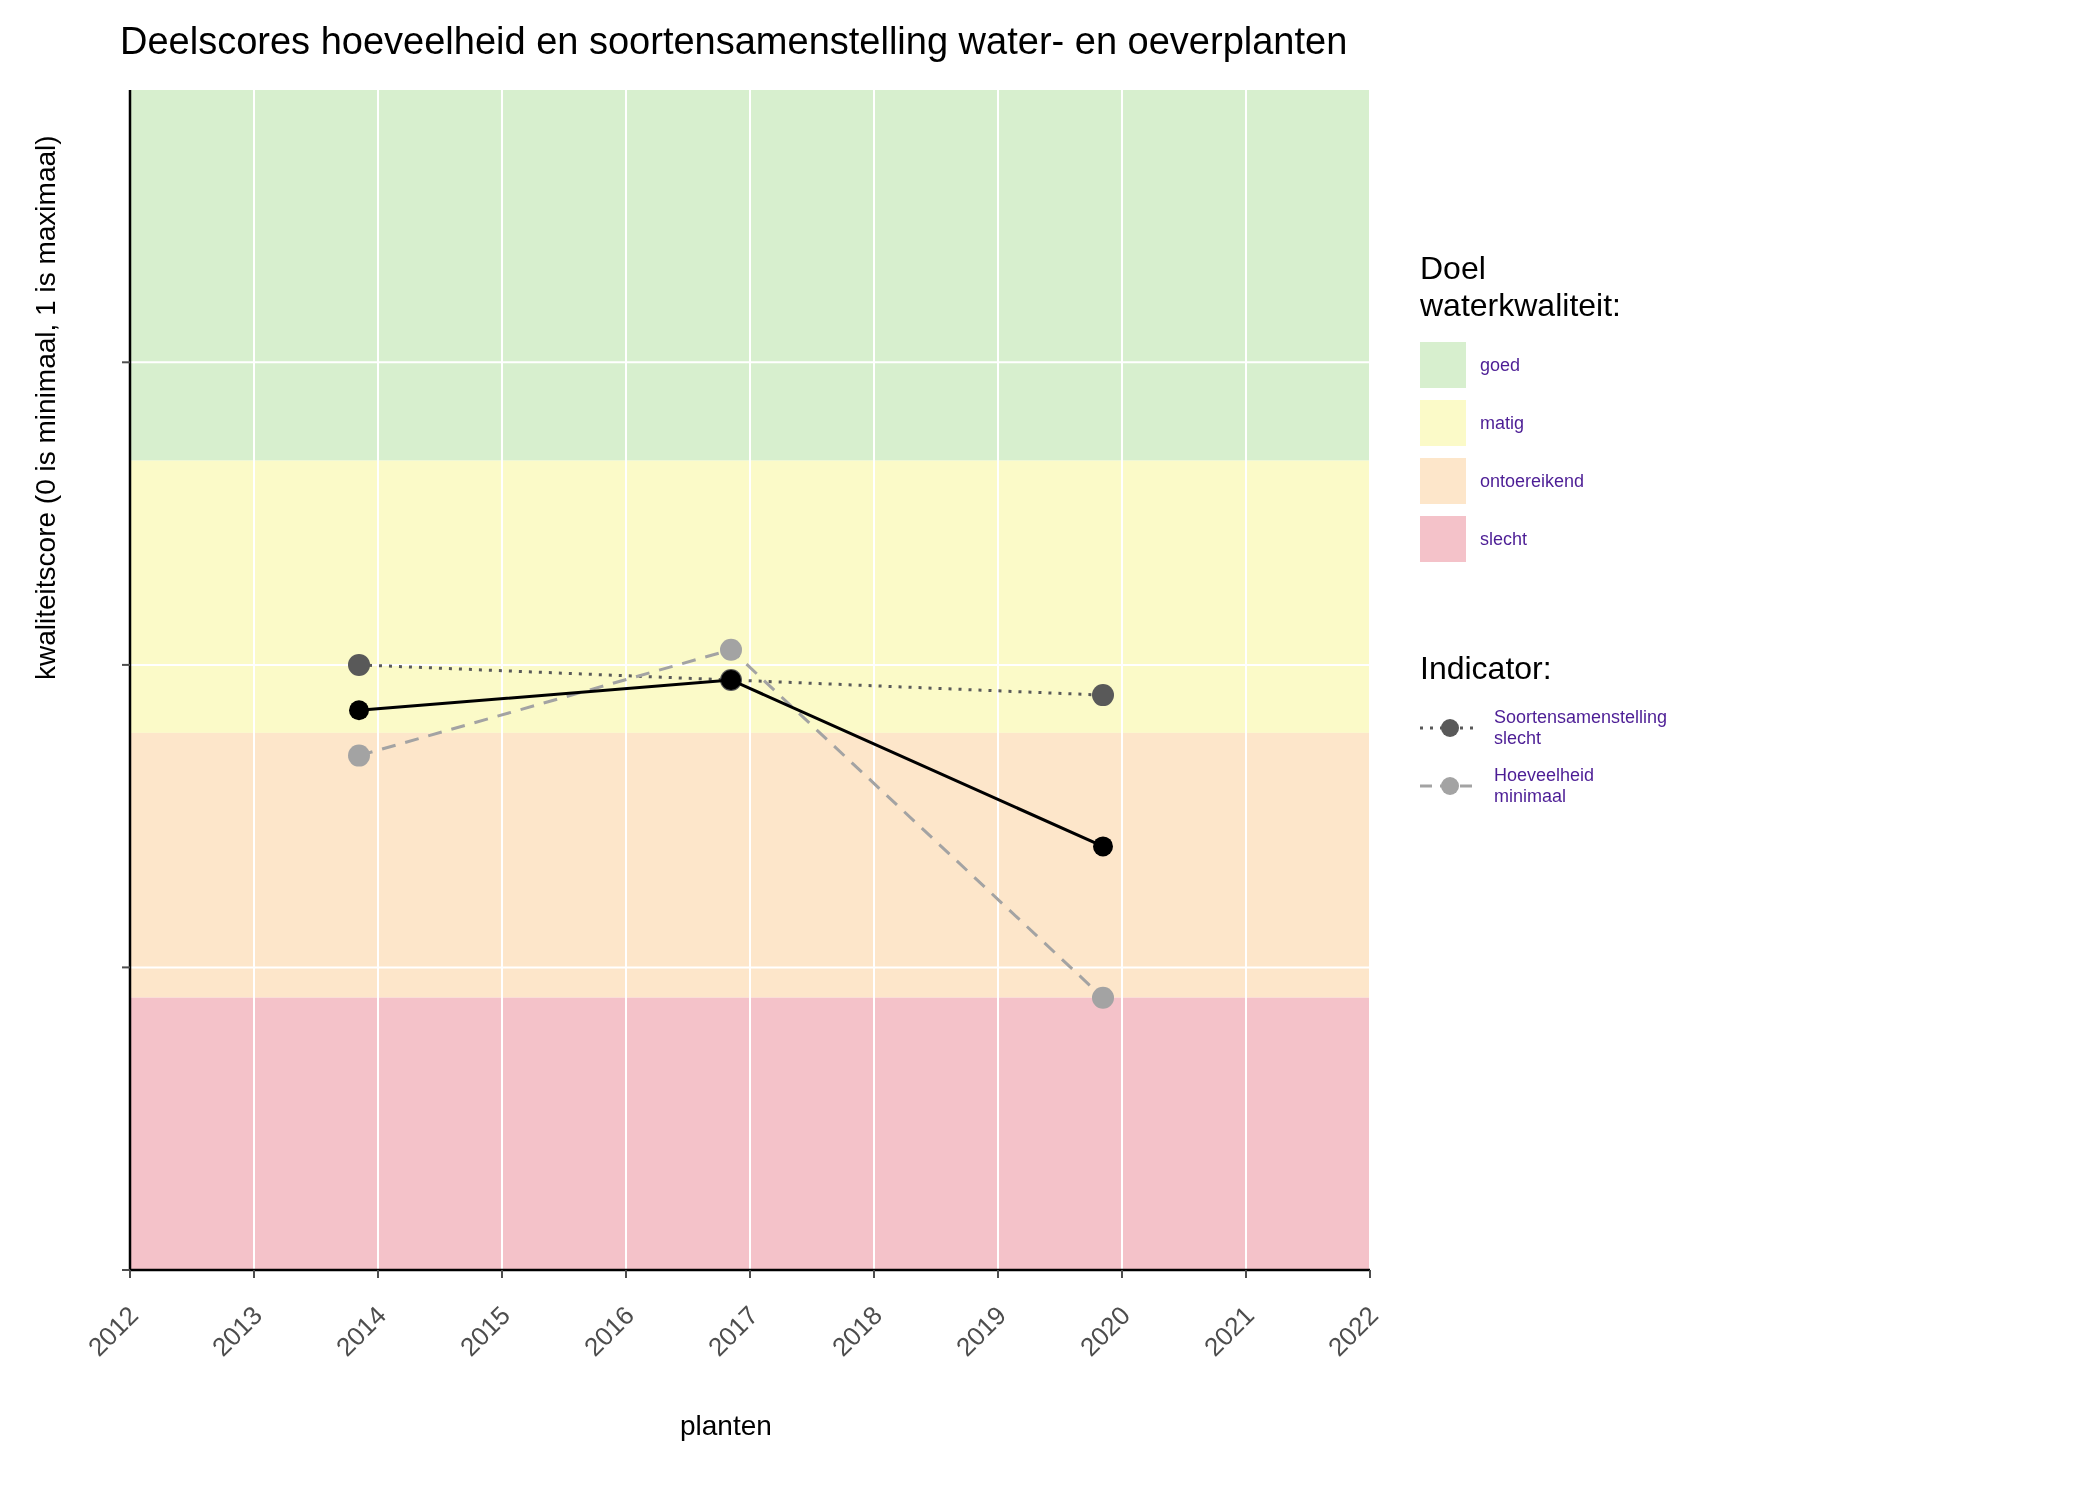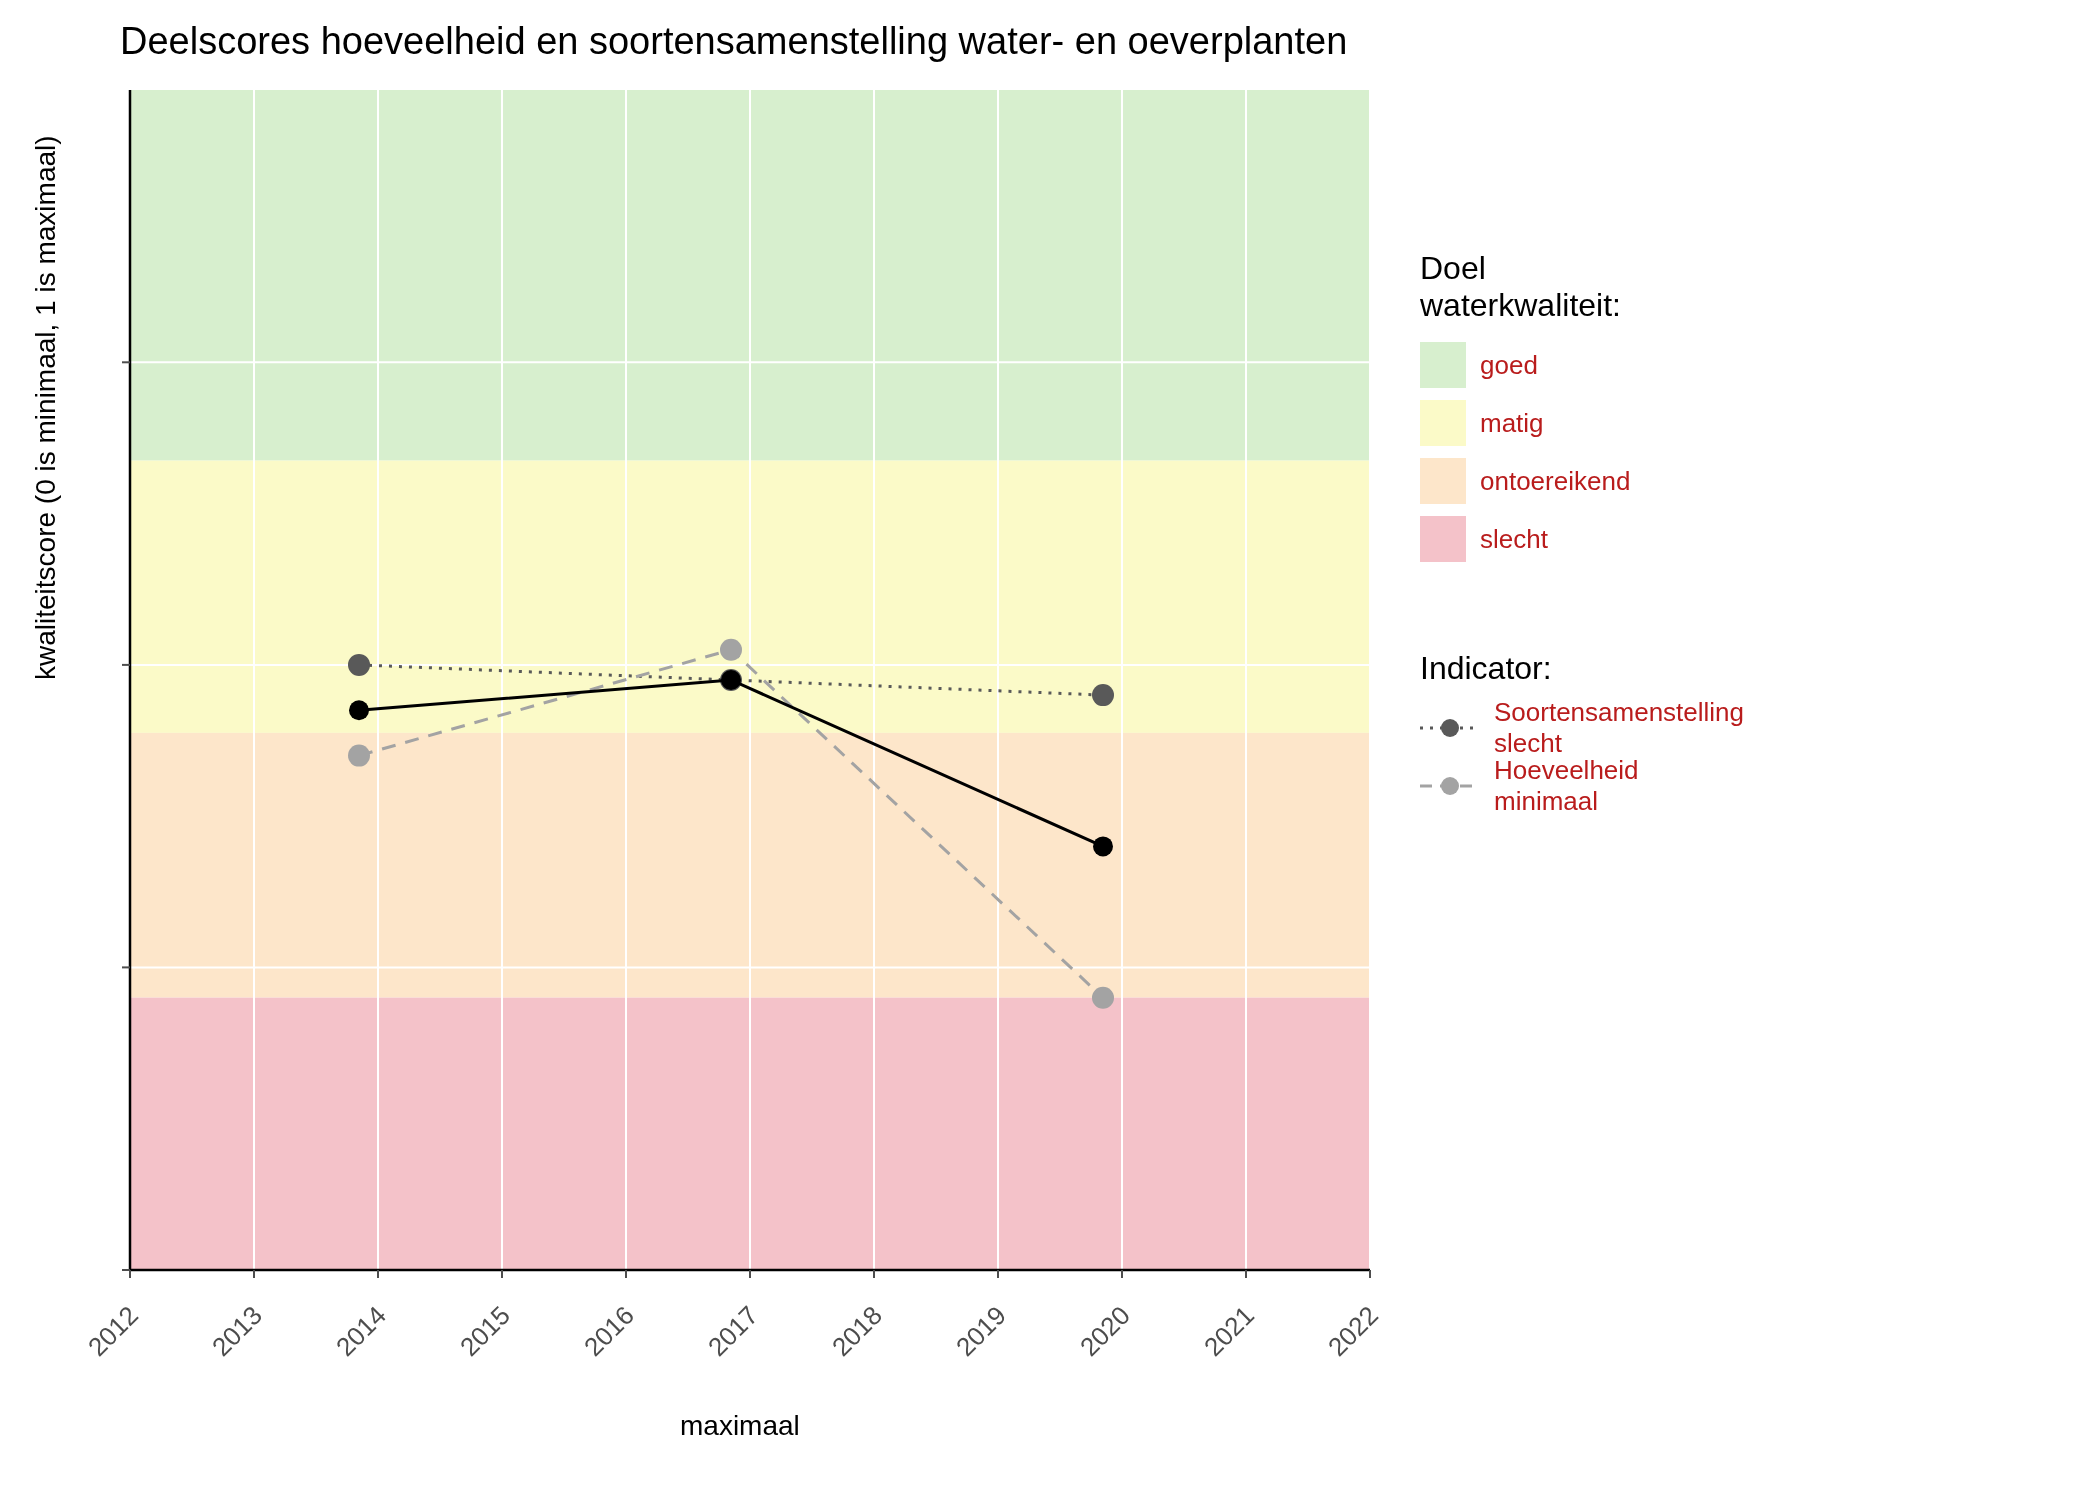--- a/index.html
+++ b/index.html
@@ -78,40 +78,40 @@
     align-items: center;
     margin-bottom: 12px;
     height: 46px;
   }
   .legend-swatch {
     width: 46px;
     height: 46px;
     margin-right: 14px;
   }
   .legend-text {
-    font-size: 26px;
-    color: #b91c1c;
+    font-size: 18px;
+    color: #4c1d95;
   }
   .legend-line-sample {
     width: 60px;
     height: 30px;
     position: relative;
     margin-right: 14px;
   }
   svg { overflow: visible; }
 </style>
 </head>
 <body>
 
 <div class="chart-container">
 
   <div class="chart-title">Deelscores hoeveelheid en soortensamenstelling water- en oeverplanten</div>
 
   <div class="y-axis-label">kwaliteitscore (0 is minimaal, 1 is maximaal)</div>
-  <div class="x-axis-label">maximaal</div>
+  <div class="x-axis-label">planten</div>
 
   <svg class="plot-area" viewBox="0 0 1240 1180" width="1240" height="1180">
 
     <rect x="0" y="0" width="1240" height="370.6" fill="#d7efce"></rect>
 
     <rect x="0" y="370.6" width="1240" height="272.3" fill="#fbfac8"></rect>
 
     <rect x="0" y="642.9" width="1240" height="264.7" fill="#fde6ca"></rect>
 
     <rect x="0" y="907.6" width="1240" height="272.3" fill="#f4c2c9"></rect>

